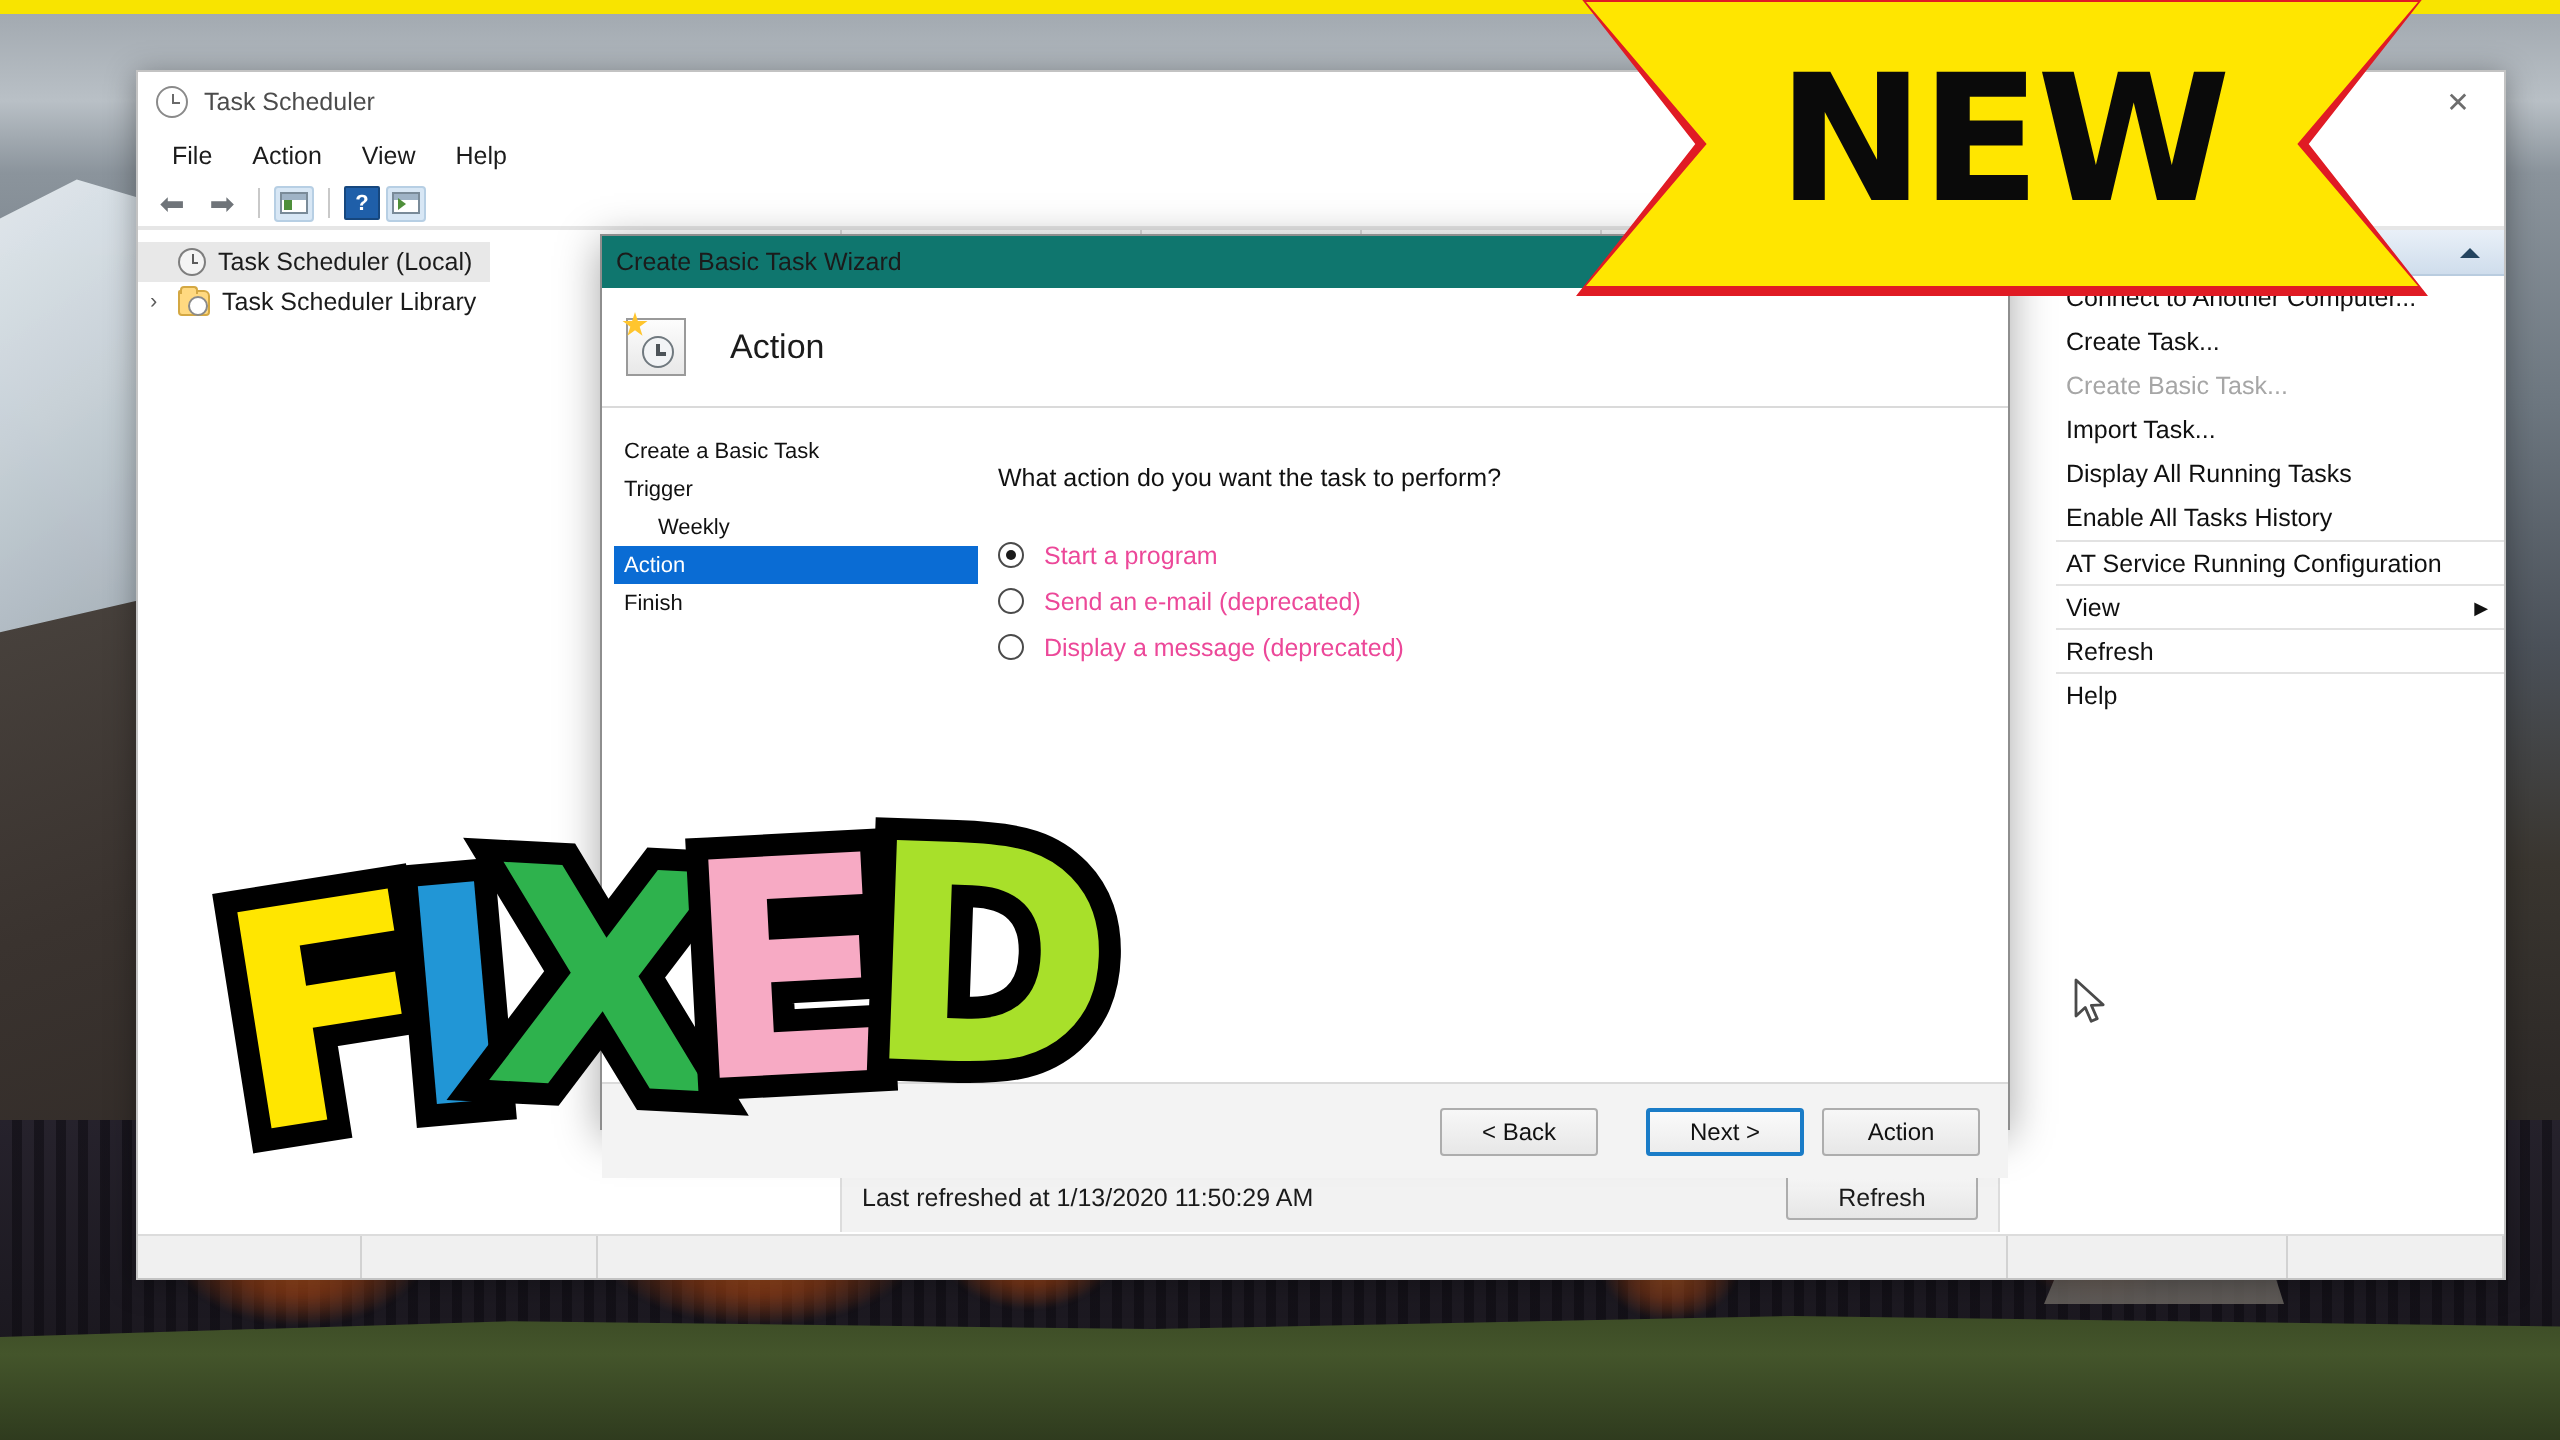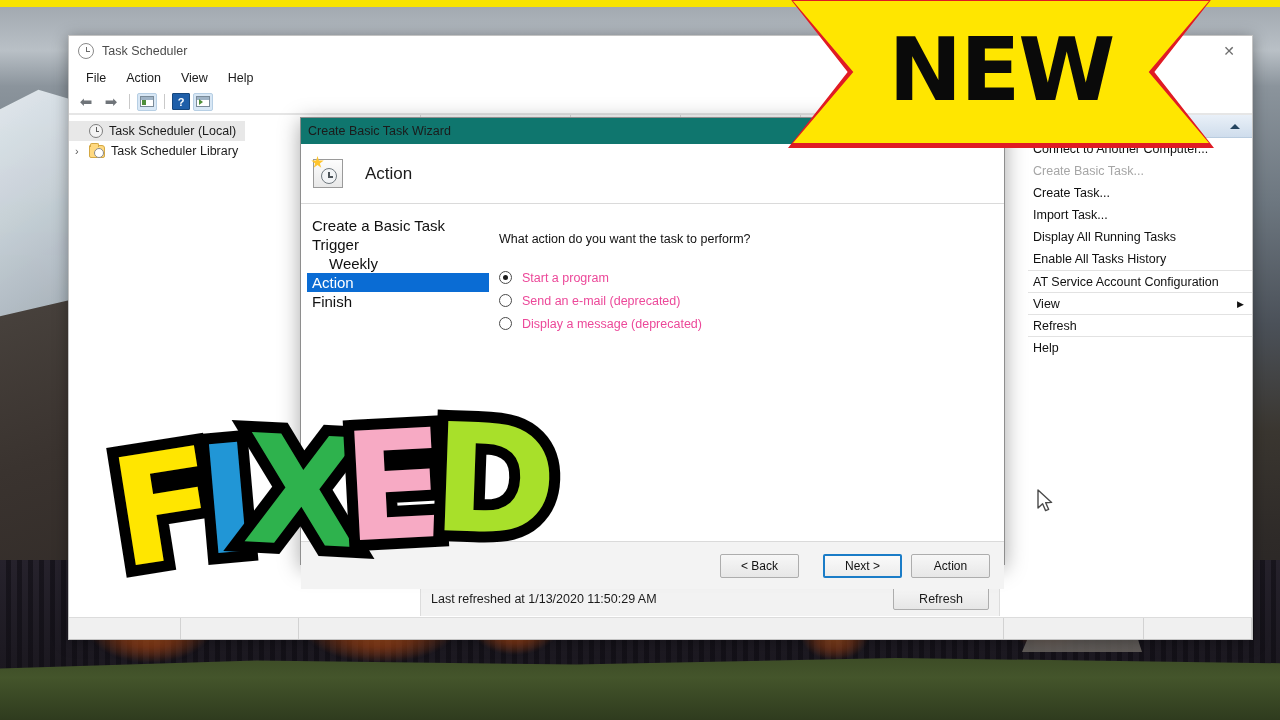--- a/index.html
+++ b/index.html
@@ -260,21 +260,21 @@
     clip-path: polygon(50% 0%,61% 35%,98% 35%,68% 57%,79% 91%,50% 70%,21% 91%,32% 57%,2% 35%,39% 35%);
   }
   #wiz-head-title { margin-left: 22px; font-size: 17px; color: #1b1b1b; }
 
   #wiz-body { display: flex; height: 337px; }
   #wiz-steps {
     width: 182px; padding: 12px 0 0 6px; background:#fff;
   }
   .step {
     height: 19px; display:flex; align-items:center; padding-left: 5px;
-    font-size: 15px; color:#111;text-align:right;
+    font-size: 11px; color:#111;text-align:right;
   }
   .step.sub { padding-left: 22px; }
   .step.active { background:#0a6cd4; color:#fff; width: 182px; }
   #wiz-content { flex: 1; padding: 28px 0 0 16px; }
   #wiz-question { font-size: 12.5px; color:#111; margin-bottom: 20px; }
   .radio-row { display:flex; align-items:center; height: 23px; font-size: 12.5px; color:#ec4899; }
   .radio {
     width: 13px; height: 13px; border-radius: 50%;
     border: 1.3px solid #4a4a4a; background:#fff; margin-right: 10px;
     position: relative; flex: 0 0 auto;
@@ -424,37 +424,37 @@
     </div>
 
     <div id="actions-pane">
       <div id="actions-header">
         <div class="collapse-tri"></div>
       </div>
       <div id="actions-list">
           <div class="action-item">
             <span>Connect to Another Computer...</span>
           </div>
+          <div class="action-item">
+            <span>Create Task...</span>
+          </div>
           <div class="action-item dim">
             <span>Create Basic Task...</span>
           </div>
           <div class="action-item">
-            <span>Create Task...</span>
-          </div>
-          <div class="action-item">
             <span>Import Task...</span>
           </div>
           <div class="action-item">
             <span>Display All Running Tasks</span>
           </div>
           <div class="action-item">
             <span>Enable All Tasks History</span>
           </div>
           <div class="action-item sep-top">
-            <span>AT Service Account Configuration</span>
+            <span>AT Service Running Configuration</span>
           </div>
           <div class="action-item sep-top">
             <span>View</span>
             <span class="action-sub">▶</span>
           </div>
           <div class="action-item sep-top">
             <span>Refresh</span>
           </div>
           <div class="action-item sep-top">
             <span>Help</span>

